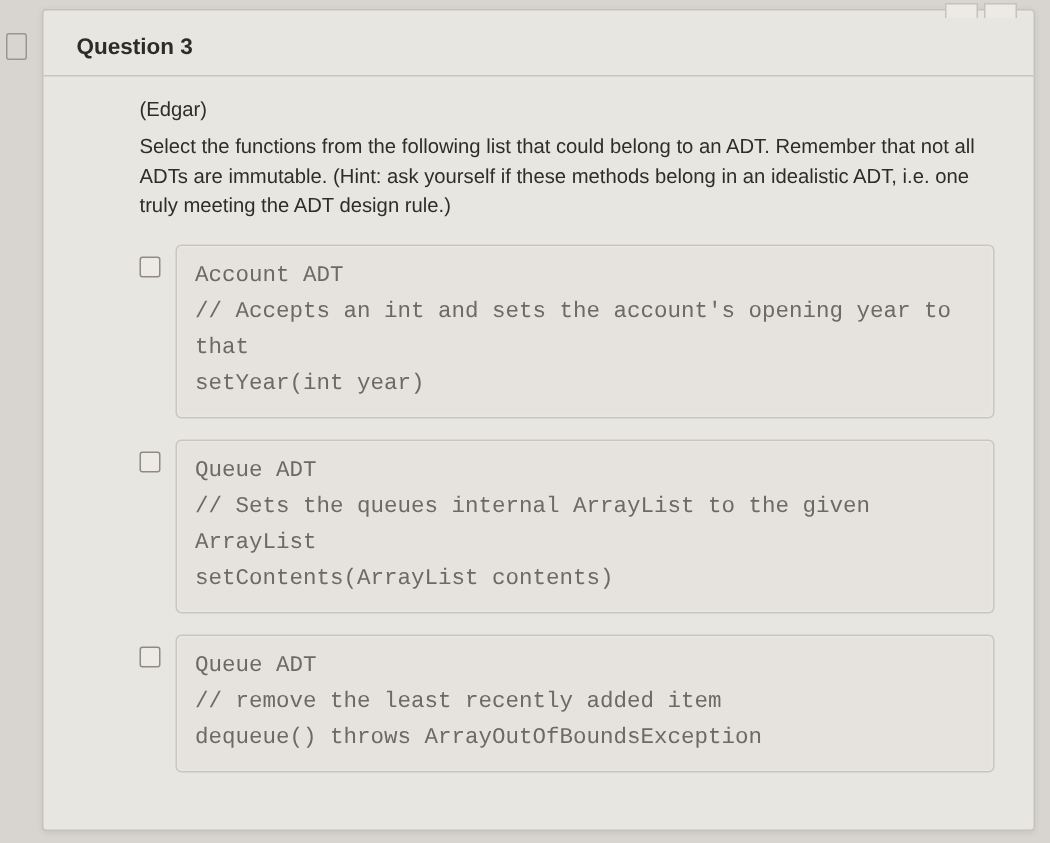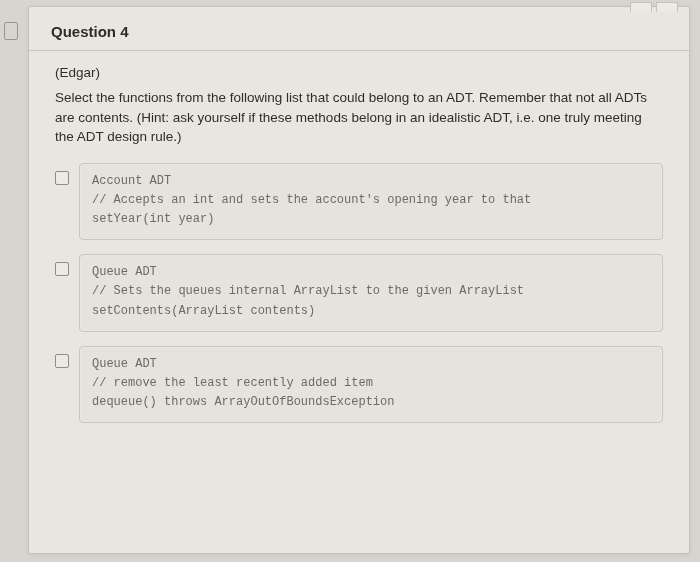--- a/index.html
+++ b/index.html
@@ -39,21 +39,21 @@
   width:4px; height:8px;
   border:1.5px solid #9a968f;
   border-left:none; border-top:none;
   opacity:0;
 }
 .header {
   padding: 16px 22px 10px 22px;
   border-bottom: 1px solid #c8c5bf;
 }
 .qtitle { font-weight: bold; font-size: 15px; color:#2e2c29; }
-.body { padding: 14px 26px 8px 26px; }
+.body { padding: 14px 26px 8px 26px; margin-left: 38px; }
 .author { font-size: 13.5px; color:#2f2d2a; margin-bottom:8px; }
 .prompt { font-size: 13.5px; color:#2f2d2a; line-height:1.45; margin-bottom:16px; }
 .option-row { display:flex; align-items:flex-start; gap:10px; margin-bottom:14px; }
 .chk {
   width:14px; height:14px;
   border:1.5px solid #8f8b84;
   border-radius:2px;
   background:#edeae5;
   margin-top:8px;
   flex:0 0 auto;
@@ -61,21 +61,21 @@
 .option-card {
   flex:1 1 auto;
   border:1px solid #c9c6c0;
   border-radius:4px;
   background:#e6e3de;
   padding:8px 12px 10px 12px;
   box-shadow: inset 0 0 0 1px rgba(255,255,255,.15);
 }
 .code {
   font-family: "Courier New", Courier, monospace;
-  font-size:12px;
+  font-size:15px;
   color:#6d6a64;
   line-height:1.6;
   white-space:pre-wrap;
 }
 .top-tabs {
   position:absolute;
   top:2px; right:22px;
   display:flex; gap:4px;
 }
 .tab {
@@ -92,25 +92,25 @@
   <div class="tab"></div>
   <div class="tab"></div>
 </div>
 
 <div class="flag-gutter">
   <div class="flag"></div>
 </div>
 
 <div class="page">
   <div class="header">
-    <div class="qtitle">Question 4</div>
+    <div class="qtitle">Question 3</div>
   </div>
   <div class="body">
     <div class="author">(Edgar)</div>
-    <div class="prompt">Select the functions from the following list that could belong to an ADT. Remember that not all ADTs are contents. (Hint: ask yourself if these methods belong in an idealistic ADT, i.e. one truly meeting the ADT design rule.)</div>
+    <div class="prompt">Select the functions from the following list that could belong to an ADT. Remember that not all ADTs are immutable. (Hint: ask yourself if these methods belong in an idealistic ADT, i.e. one truly meeting the ADT design rule.)</div>
 
     <div class="option-row">
       <div class="chk"></div>
       <div class="option-card">
         <div class="code">Account ADT
 // Accepts an int and sets the account's opening year to that
 setYear(int year)</div>
       </div>
     </div>
 

